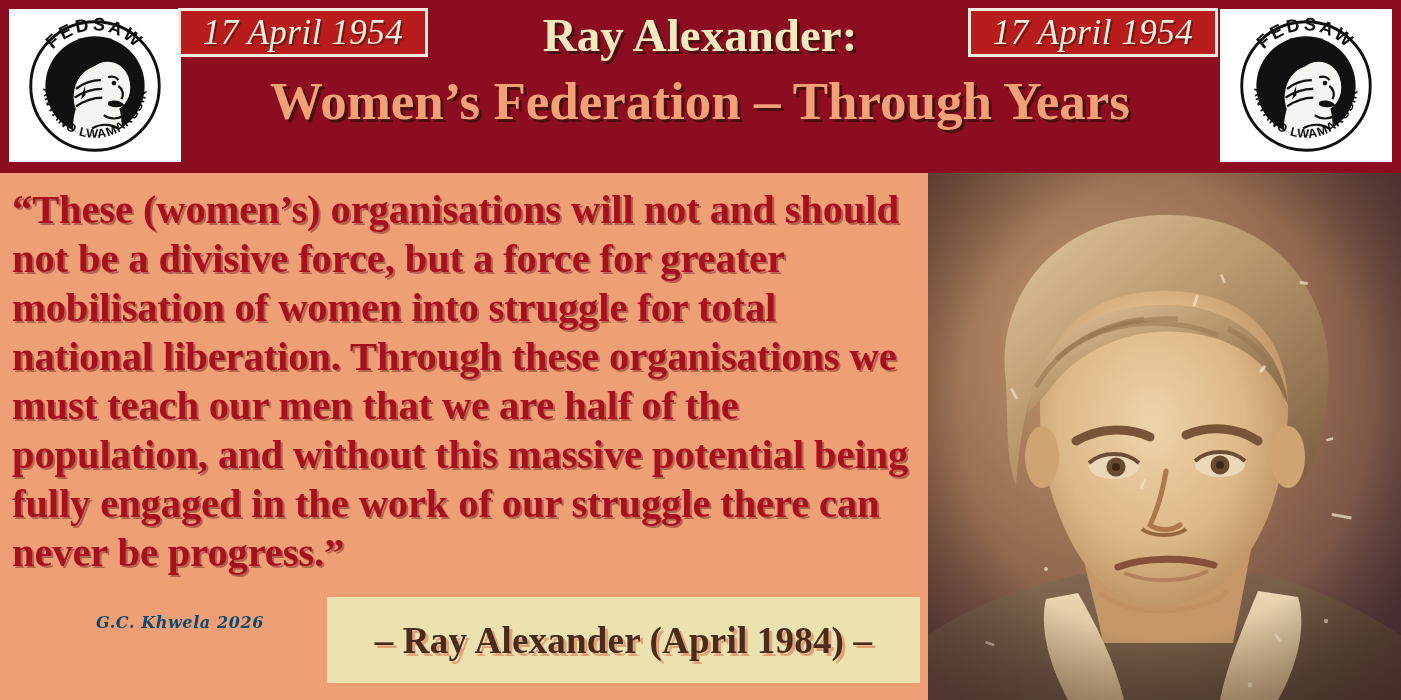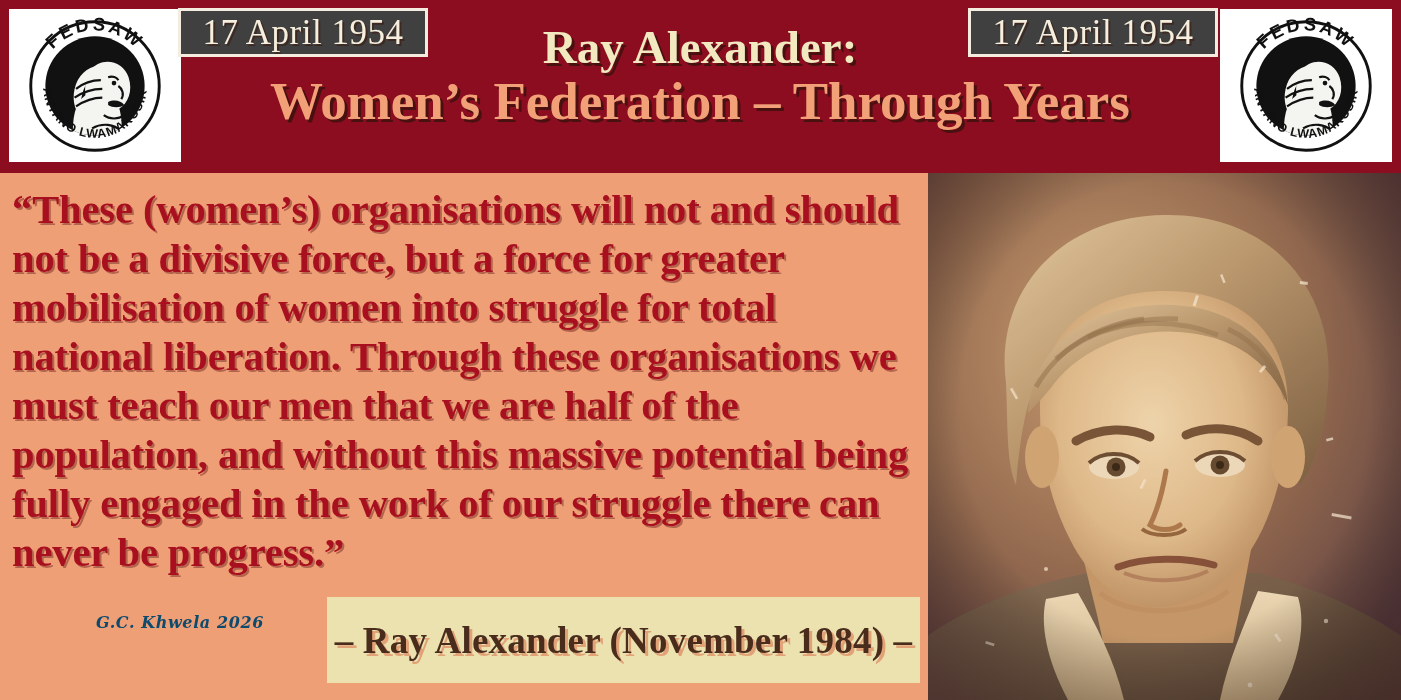--- a/index.html
+++ b/index.html
@@ -32,23 +32,24 @@
   }
   .logo-box.left  { left:9px; }
   .logo-box.right { right:9px; }
   .logo-svg { width:146px; height:146px; display:block; }
 
   
   .date-badge {
     position:absolute; top:8px;
     height:49px;
     border:3px solid #f5ece0;
-    background:#404040;
+    background:#b91c1c;
     display:flex; align-items:center; justify-content:center;
     padding:0 12px;
+    font-style:italic;
   }
   .date-badge span {
     font-family:"Liberation Serif", serif;
     font-size:35px; font-weight:400;
     color:#f7efdd;
     letter-spacing:0.5px;
     line-height:1;
     text-shadow: 2px 2px 0 rgba(60,20,10,0.55);
     white-space:nowrap;
   }
@@ -62,21 +63,21 @@
     display:flex; flex-direction:column;
     align-items:center; justify-content:flex-start;
   }
   .title-line1 {
     font-family:"Liberation Serif", serif;
     font-size:47px; font-weight:700;
     color:#f2e9c0;
     line-height:1.02;
     white-space:nowrap;
     text-shadow: 3px 3px 0 rgba(50,18,10,0.75);
-    margin-top:16px;
+    margin-top:4px;
   }
   .title-line2 {
     position:absolute; left:50%; top:66px;
     transform:translateX(-50%);
     font-family:"Liberation Serif", serif;
     font-size:53px; font-weight:700;
     color:#f2a077;
     line-height:1.02;
     white-space:nowrap;
     text-shadow: 3px 3px 0 rgba(50,18,10,0.75);
@@ -236,21 +237,21 @@
     </div>
   </div>
 
   <div class="body-area">
     <div class="quote">“These (women’s) organisations will not and should not be a divisive force, but a force for greater mobilisation of women into struggle for total national liberation. Through these organisations we must teach our men that we are half of the population, and without this massive potential being fully engaged in the work of our struggle there can never be progress.”</div>
   </div>
 
   <div class="signature">G.C. Khwela 2026</div>
 
   <div class="attrib-box">
-    <span>– Ray Alexander (November 1984) –</span>
+    <span>– Ray Alexander (April 1984) –</span>
   </div>
 
   <div class="photo">
     <svg viewBox="0 0 473 527" preserveAspectRatio="xMidYMid slice">
       <defs>
         <radialGradient id="bgG" cx="38%" cy="34%" r="78%">
           <stop offset="0%" stop-color="#c9a077"></stop>
           <stop offset="55%" stop-color="#8a6450"></stop>
           <stop offset="100%" stop-color="#4b3340"></stop>
         </radialGradient>

